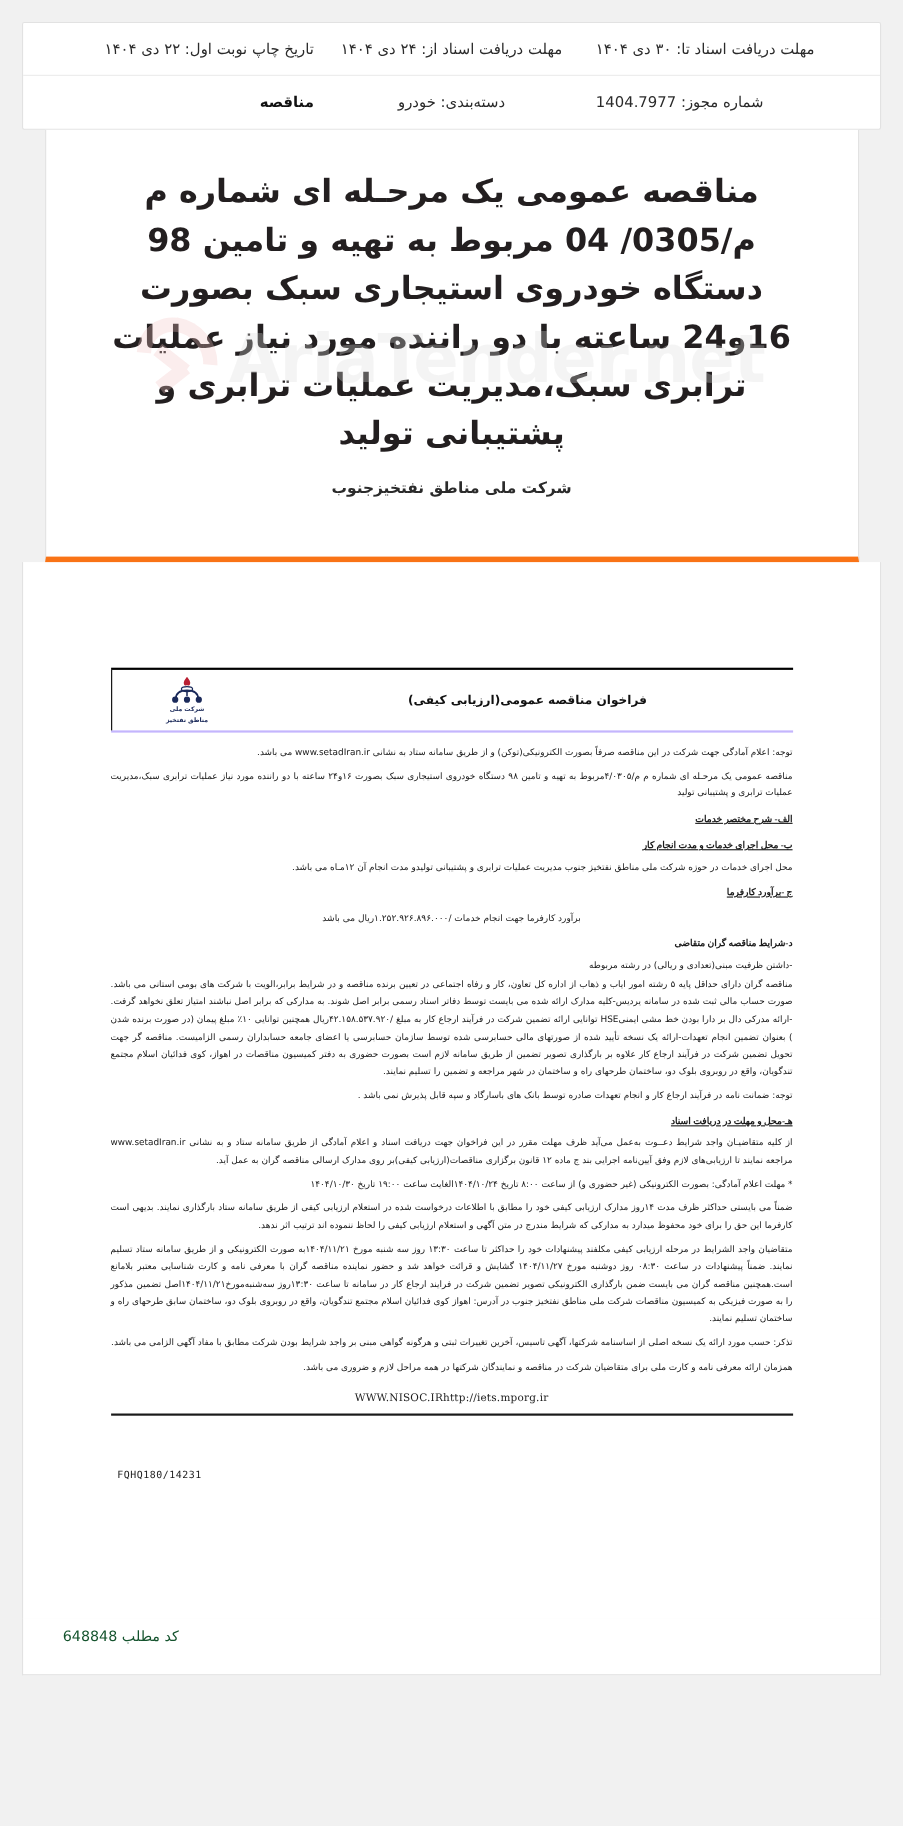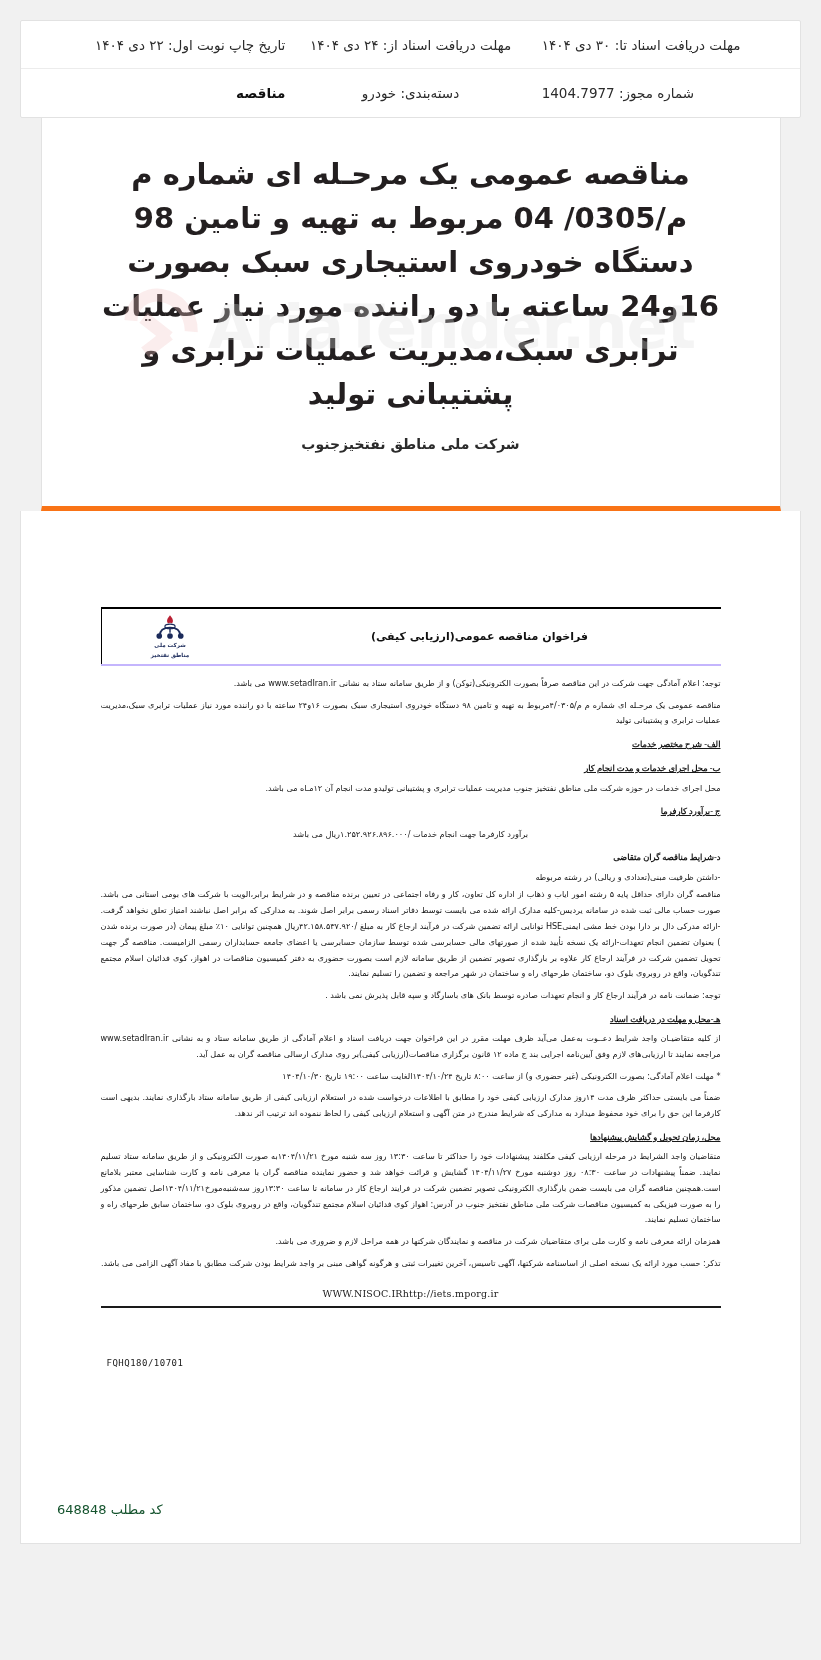--- a/index.html
+++ b/index.html
@@ -337,34 +337,31 @@
         <p class="p right">توجه: ضمانت نامه در فرآیند ارجاع کار و انجام تعهدات صادره توسط بانک های باسارگاد و سپه قابل پذیرش نمی باشد .</p>
 
         <div class="sec-head">
           <span class="ul">هـ-محل و  مهلت در دریافت اسناد</span>
         </div>
         <p class="p">از کلیه متقاضیـان واجد شرایط دعــوت به‌عمل می‌آید ظرف مهلت مقرر در این فراخوان جهت دریافت اسناد و اعلام آمادگی از طریق سامانه ستاد و به نشانی www.setadIran.ir مراجعه نمایند تا ارزیابی‌های لازم وفق آیین‌نامه اجرایی بند ج ماده ۱۲ قانون برگزاری مناقصات(ارزیابی کیفی)بر روی مدارک ارسالی مناقصه گران به عمل آید.</p>
 
         <p class="p right">* مهلت اعلام آمادگی: بصورت الکترونیکی (غیر حضوری و) از ساعت ۸:۰۰ تاریخ  ۱۴۰۴/۱۰/۲۴الغایت  ساعت ۱۹:۰۰  تاریخ  ۱۴۰۴/۱۰/۳۰</p>
         <p class="p">ضمناً می بایستی حداکثر ظرف مدت ۱۴روز مدارک ارزیابی کیفی خود را مطابق با اطلاعات درخواست شده در استعلام ارزیابی کیفی از طریق سامانه ستاد بارگذاری نمایند. بدیهی است کارفرما این حق را برای خود محفوظ میدارد به مدارکی که شرایط مندرج در متن آگهی و استعلام ارزیابی کیفی را لحاظ ننموده اند ترتیب اثر ندهد.</p>
 
-        <div class="sec-head">
-          <span class="ul">محل، زمان تحویل و گشایش پیشنهادها</span>
-        </div>
         <p class="p">متقاضیان واجد الشرایط در مرحله ارزیابی کیفی مکلفند پیشنهادات خود را حداکثر تا ساعت ۱۳:۳۰ روز  سه شنبه مورخ  ۱۴۰۴/۱۱/۲۱به صورت الکترونیکی و از طریق سامانه ستاد تسلیم نمایند. ضمناً پیشنهادات در ساعت ۰۸:۳۰  روز دوشنبه مورخ  ۱۴۰۴/۱۱/۲۷ گشایش و قرائت خواهد شد و حضور نماینده مناقصه گران با معرفی نامه و کارت شناسایی معتبر بلامانع است.همچنین مناقصه گران می بایست ضمن بارگذاری الکترونیکی تصویر تضمین شرکت در فرایند ارجاع کار در سامانه تا ساعت ۱۳:۳۰روز سه‌شنبه‌مورخ۱۴۰۴/۱۱/۲۱اصل تضمین مذکور را به صورت فیزیکی به کمیسیون مناقصات شرکت ملی مناطق نفتخیز جنوب در آدرس: اهواز   کوی فدائیان اسلام مجتمع تندگویان، واقع در روبروی بلوک دو، ساختمان سابق طرحهای راه و ساختمان تسلیم نمایند.</p>
 
+        <p class="p">تذکر: حسب مورد ارائه یک نسخه اصلی از اساسنامه شرکتها، آگهی تاسیس، آخرین تغییرات ثبتی و هرگونه گواهی مبنی بر واجد شرایط بودن شرکت مطابق با مفاد آگهی الزامی می باشد.</p>
         <p class="p right">همزمان ارائه معرفی نامه و کارت ملی برای متقاضیان شرکت در مناقصه و نمایندگان شرکتها در همه مراحل لازم و ضروری می باشد.</p>
-        <p class="p">تذکر: حسب مورد ارائه یک نسخه اصلی از اساسنامه شرکتها، آگهی تاسیس، آخرین تغییرات ثبتی و هرگونه گواهی مبنی بر واجد شرایط بودن شرکت مطابق با مفاد آگهی الزامی می باشد.</p>
 
         <div class="sign-block">
           <div class="sign-url">WWW.NISOC.IRhttp://iets.mporg.ir</div>
         </div>
 
         <div class="doc-rule"></div>
-        <div class="doc-code">FQHQ180/10701</div>
+        <div class="doc-code">FQHQ180/14231</div>
       </div>
     </div>
     <div class="scan-tail"></div>
   </div>
 
   <div class="footer-code">
     <span class="fc-inner">
       <span>کد مطلب</span>
       <span>648848</span>
     </span>

